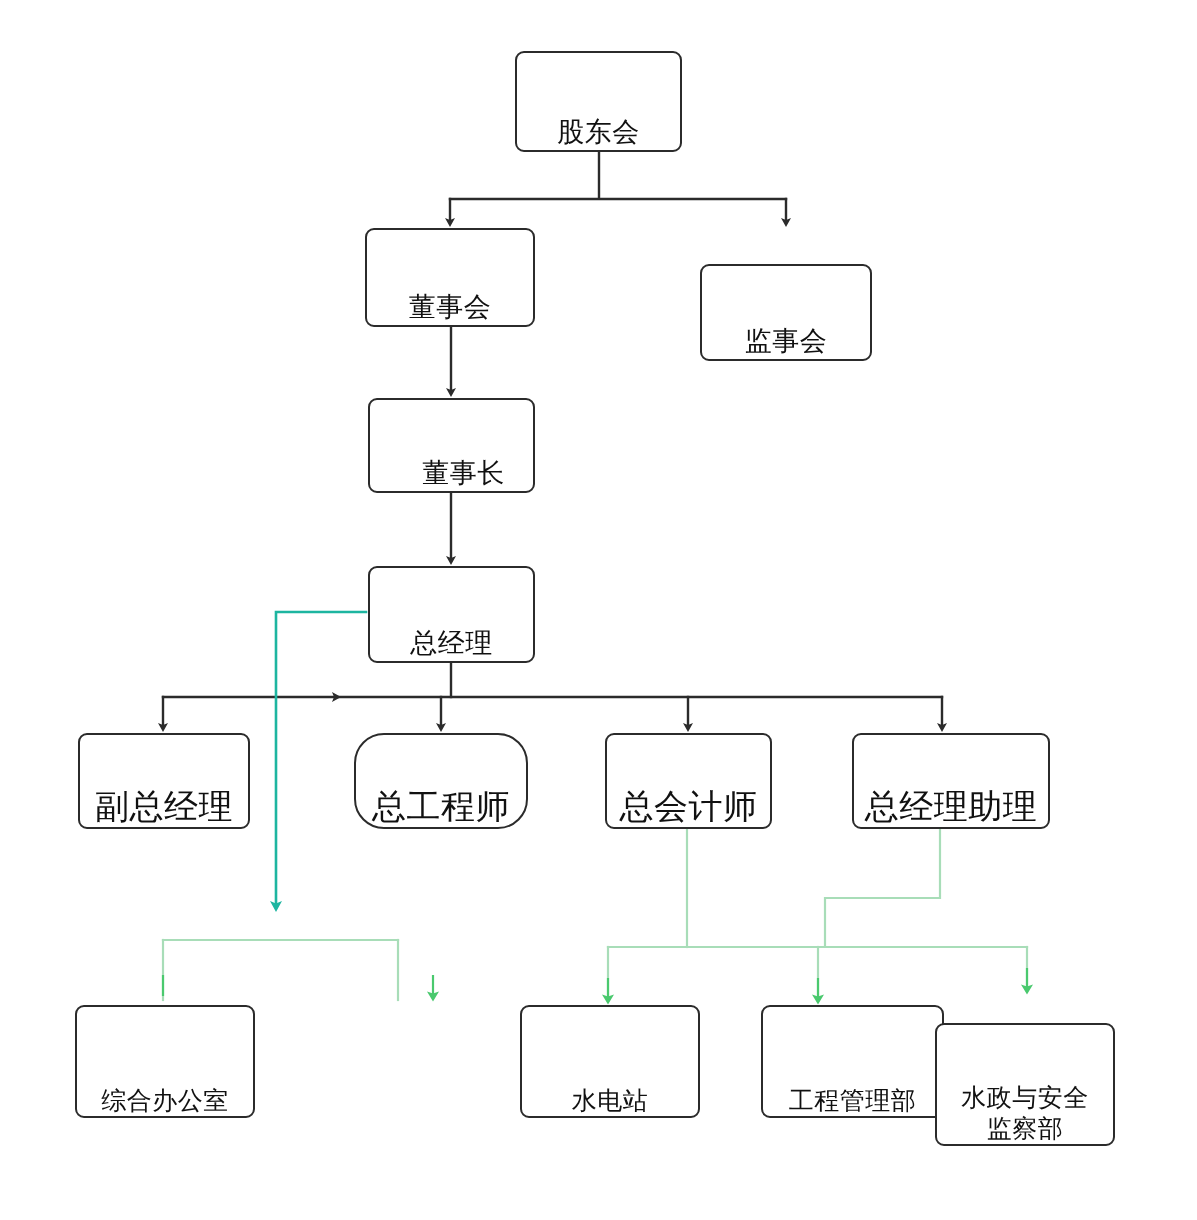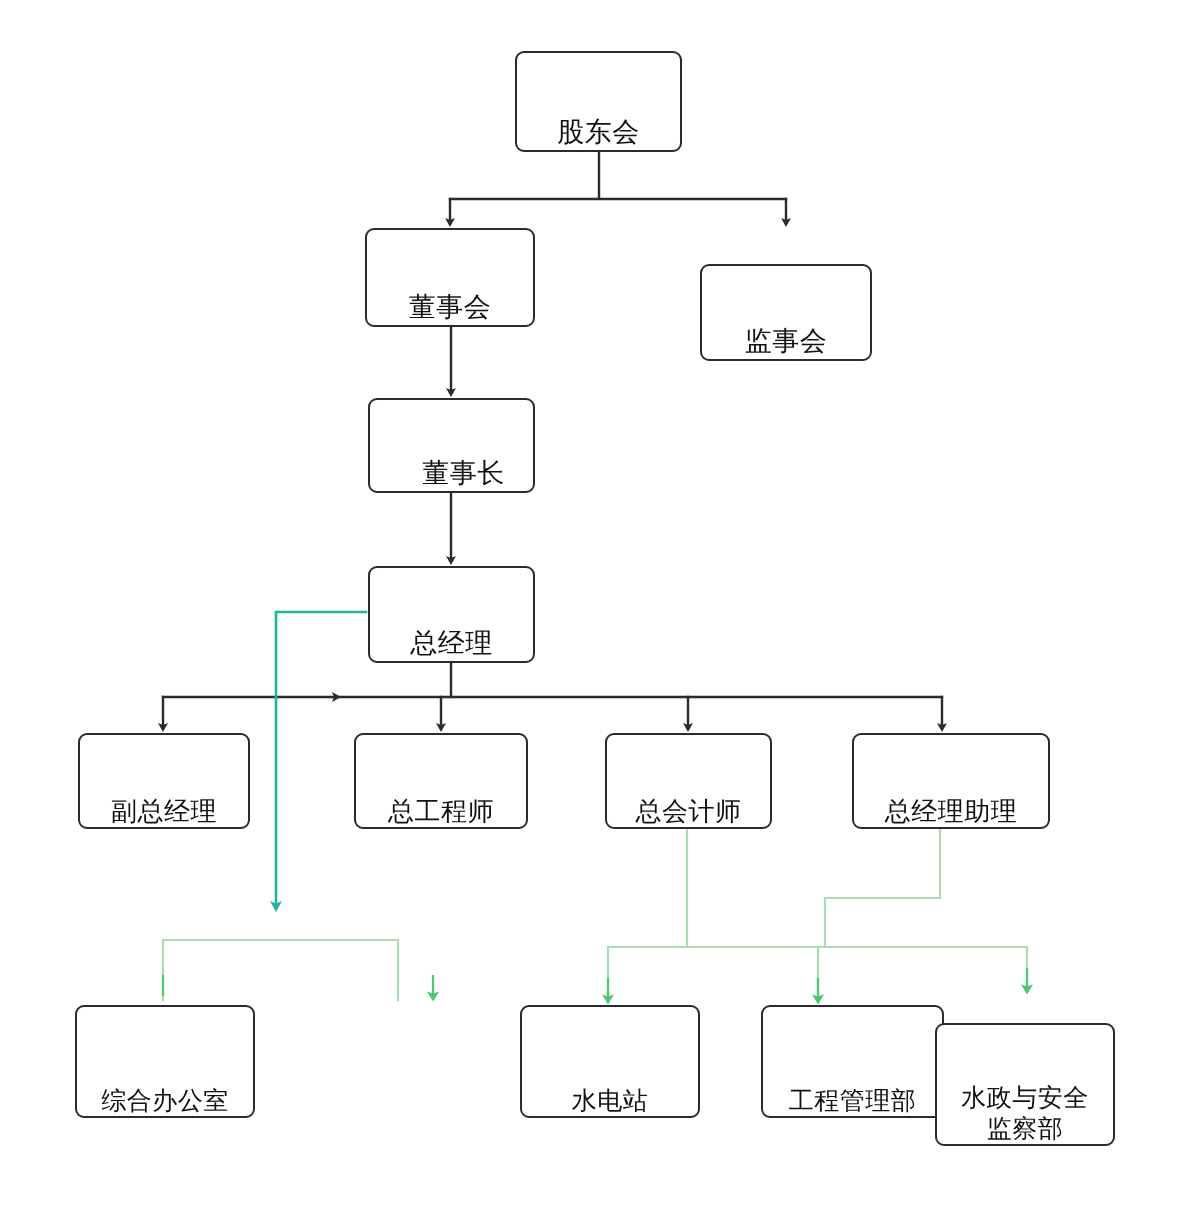--- a/index.html
+++ b/index.html
@@ -20,21 +20,21 @@
     align-items:flex-end;
     justify-content:center;
     text-align:center;
     color:#111111;
     font-weight:400;
     line-height:1.25;
     z-index:3;
     letter-spacing:0.5px;
   }
   .node.n-lg{font-size:27px;}
-  .node.n-md{font-size:26px;}
+  .node.n-md{font-size:34px;}
   .node.n-sm{font-size:25px;}
   .node span{display:block;padding:0 6px;white-space:pre-line;}
 </style>
 </head>
 <body>
 
 <div id="chart">
 
   <svg id="wires" viewBox="0 0 1197 1220" width="1197" height="1220" xmlns="http://www.w3.org/2000/svg">
     <defs>
@@ -115,21 +115,21 @@
   </div>
 
   <div class="node n-lg" style="left:368px;top:566px;width:167px;height:97px;">
     <span>总经理</span>
   </div>
 
   <div class="node n-md" style="left:78px;top:733px;width:172px;height:96px;">
     <span>副总经理</span>
   </div>
 
-  <div class="node n-md" style="left:354px;top:733px;width:174px;height:96px;">
+  <div class="node n-md" style="left:354px;top:733px;width:174px;height:96px;border-radius:30px;">
     <span>总工程师</span>
   </div>
 
   <div class="node n-md" style="left:605px;top:733px;width:167px;height:96px;">
     <span>总会计师</span>
   </div>
 
   <div class="node n-md" style="left:852px;top:733px;width:198px;height:96px;">
     <span>总经理助理</span>
   </div>

